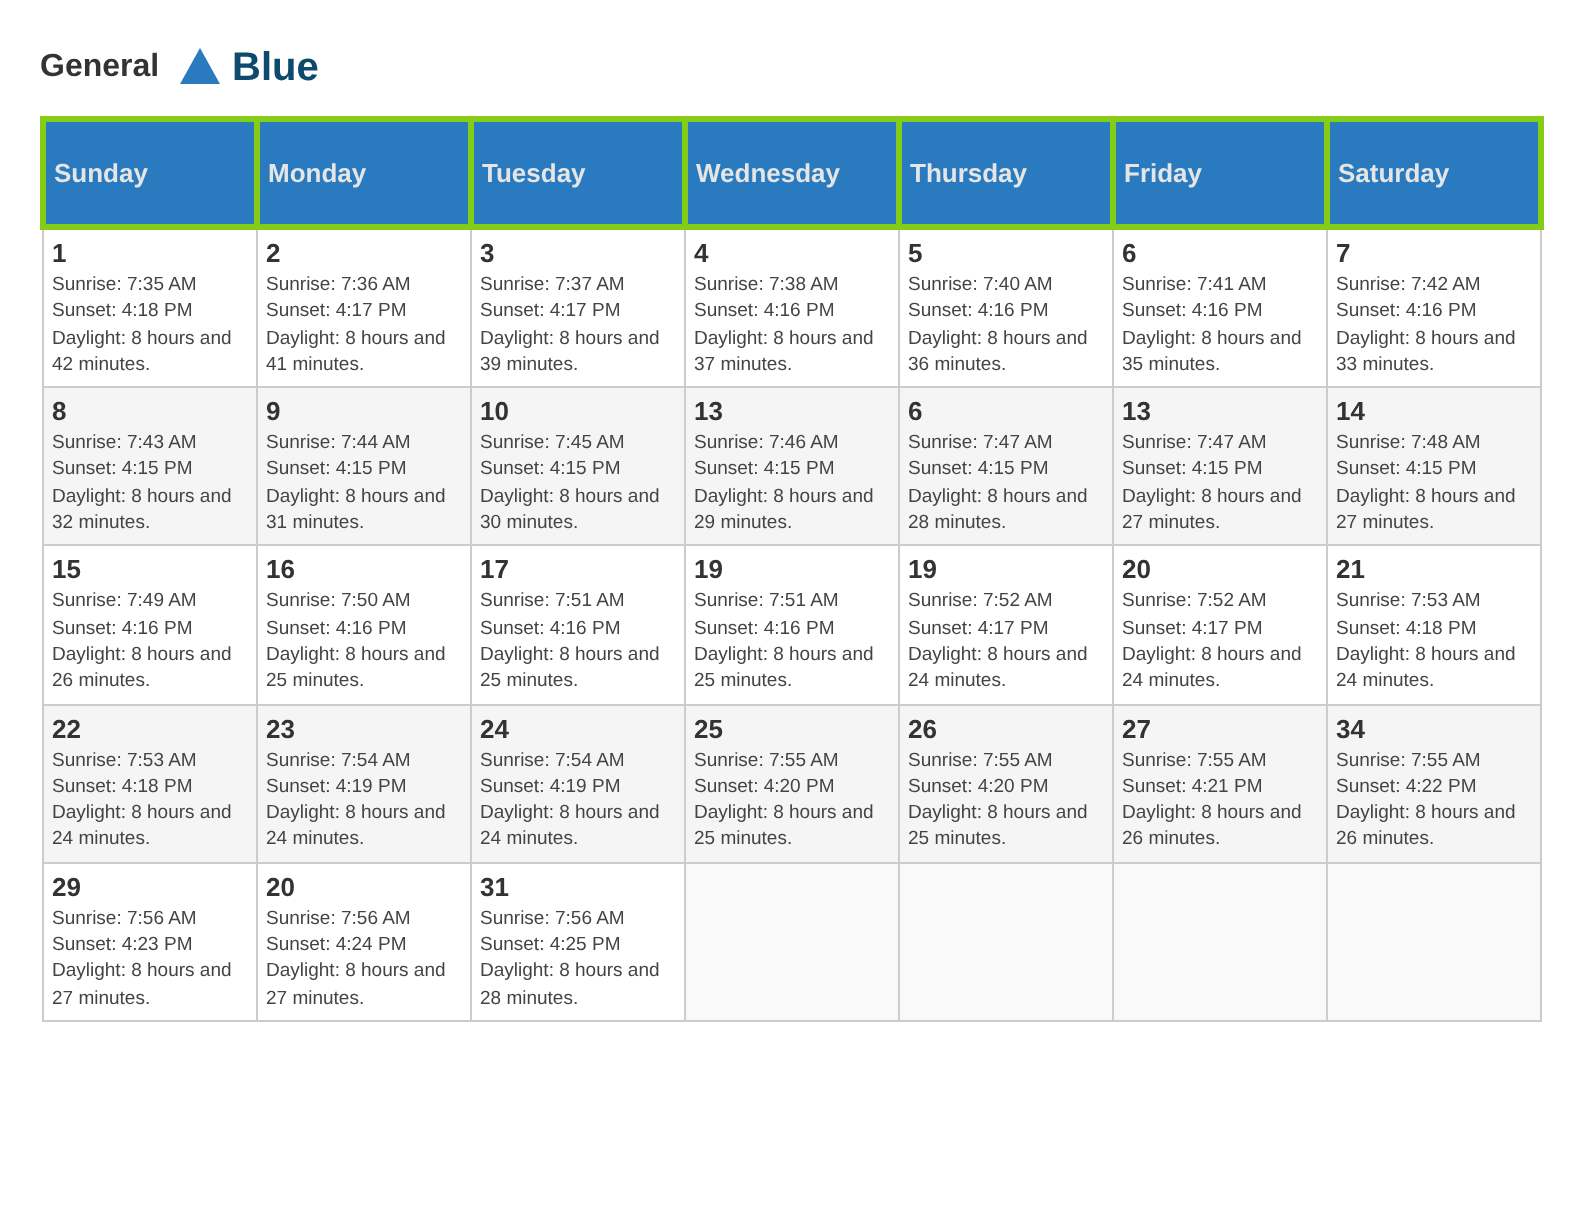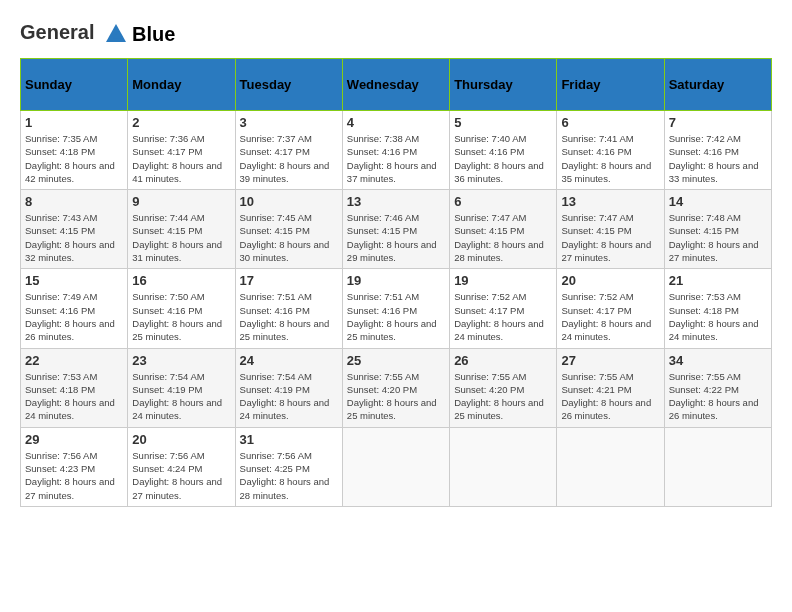--- a/index.html
+++ b/index.html
@@ -32,26 +32,26 @@
       font-size: 14px;
       color: #555;
     }
     table {
       width: 100%;
       border-collapse: collapse;
       font-size: 10px;
     }
     thead tr th {
       background-color: #2a7abf;
-      color: #000000;
+      color: #e5e5e5;
       padding: 18px 4px;
       text-align: left;
       font-size: 13px;
       font-weight: bold;
-      border: 1px solid #84cc16;
+      border: 3px solid #84cc16;
     }
     tbody tr td {
       border: 1px solid #ccc;
       padding: 4px 4px;
       vertical-align: top;
       min-height: 70px;
       width: calc(100% / 7);
       background: #fff;
     }
     tbody tr:nth-child(even) td {
@@ -73,28 +73,28 @@
       background: #f9f9f9 !important;
     }
   </style>
 </head>
 <body>
 
 <div class="header">
   <div class="logo">
     <div>
       <div style="display:flex;align-items:center;">
-        <div style="font-size:20px;font-weight:bold;color:#333;line-height:1.15;">
+        <div style="font-size:16px;font-weight:bold;color:#333;line-height:1.15;">
           <span style="color:#333;">General</span>
           <svg width="28" height="28" viewBox="0 0 28 28" style="vertical-align:middle;margin-left:2px;">
             <polygon points="4,22 14,4 24,22" fill="#2a7abf"></polygon>
             <polygon points="18,22 24,12 30,22" fill="#2a7abf" transform="translate(-4,0) scale(0.85)"></polygon>
           </svg>
         </div>
-        <div style="font-size:20px;font-weight:bold;color:#000000;margin-left:2px;">Blue</div>
+        <div style="font-size:20px;font-weight:bold;color:#0c4a6e;margin-left:2px;">Blue</div>
       </div>
     </div>
   </div>
   <div class="title-block">
     <div class="month-title"></div>
     <div class="location"></div>
   </div>
 </div>
 
 <table>

